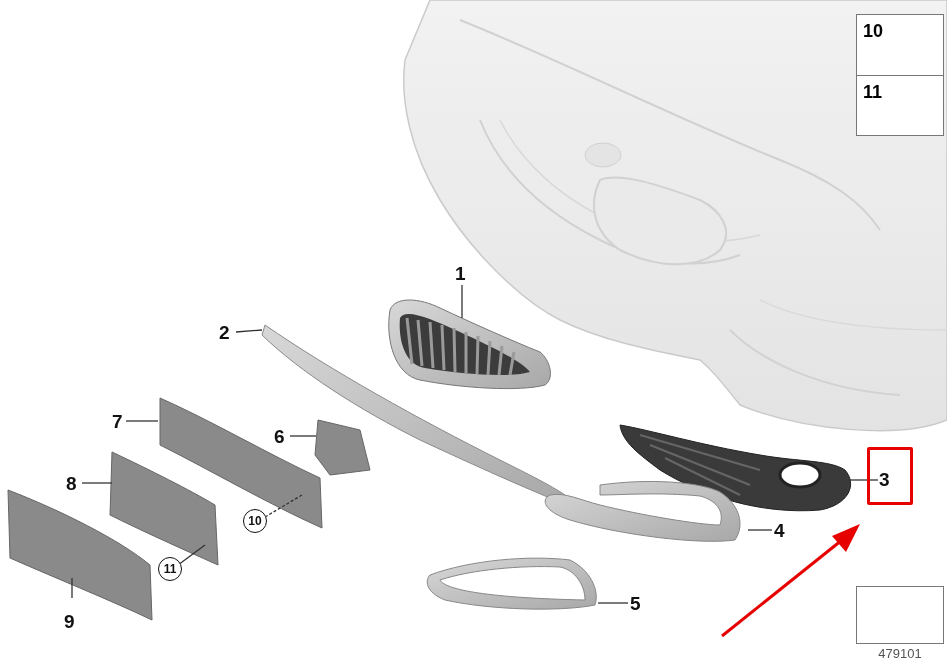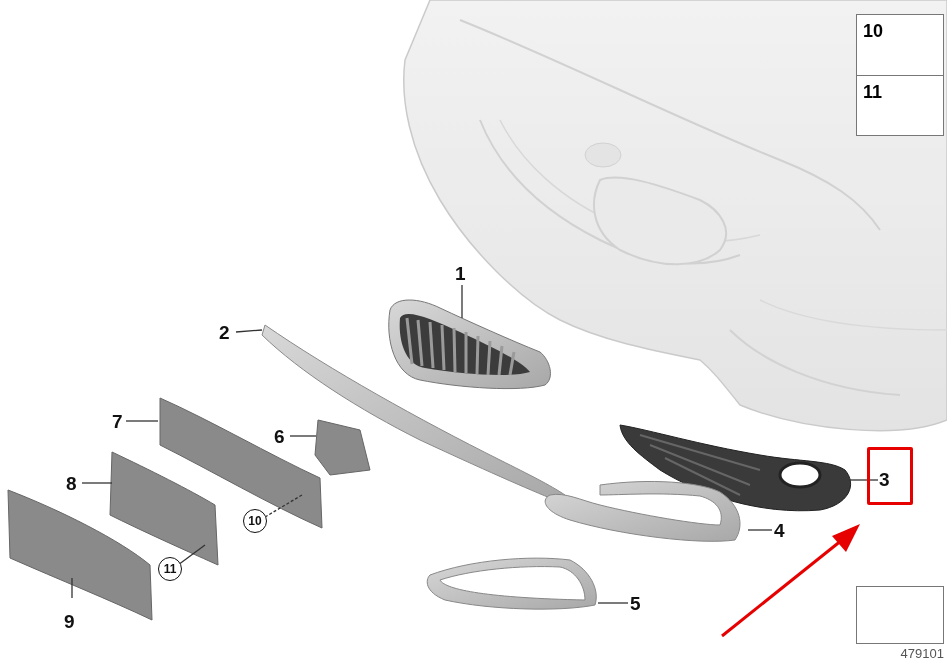--- a/index.html
+++ b/index.html
@@ -5,21 +5,21 @@
   html,body{margin:0;padding:0;background:#fff;}
   body{width:947px;height:666px;position:relative;overflow:hidden;font-family:"Liberation Sans",sans-serif;}
   #stage{position:absolute;left:0;top:0;width:947px;height:666px;}
   .lbl{position:absolute;font-weight:bold;font-size:19px;color:#111;line-height:1;}
   .circ{position:absolute;width:22px;height:22px;border:1.6px solid #111;border-radius:50%;font-size:12px;font-weight:bold;display:flex;align-items:center;justify-content:center;background:#fff;color:#111;}
   .legend{position:absolute;left:856px;top:14px;width:86px;height:120px;border:1px solid #777;background:#fff;}
   .legend .row{position:absolute;left:0;width:86px;height:59px;}
   .legend .row + .row{border-top:1px solid #777;}
   .legend .num{position:absolute;left:6px;top:6px;font-weight:bold;font-size:18px;}
   .ref{position:absolute;left:856px;top:586px;width:86px;height:56px;border:1px solid #777;background:#fff;}
-  .refnum{position:absolute;left:856px;top:646px;width:88px;text-align:right;font-size:13px;color:#555;}
+  .refnum{position:absolute;left:856px;top:646px;width:88px;text-align:center;font-size:13px;color:#555;}
   .hl{position:absolute;left:867px;top:447px;width:46px;height:58px;border:3px solid #e60000;border-radius:2px;box-sizing:border-box;}
 </style>
 </head>
 <body>
 
 <div id="stage">
   <svg width="947" height="666" viewBox="0 0 947 666" style="position:absolute;left:0;top:0">
     <defs>
       <linearGradient id="gsil" x1="0" y1="0" x2="1" y2="1">
         <stop offset="0" stop-color="#d8d8d8"></stop>

